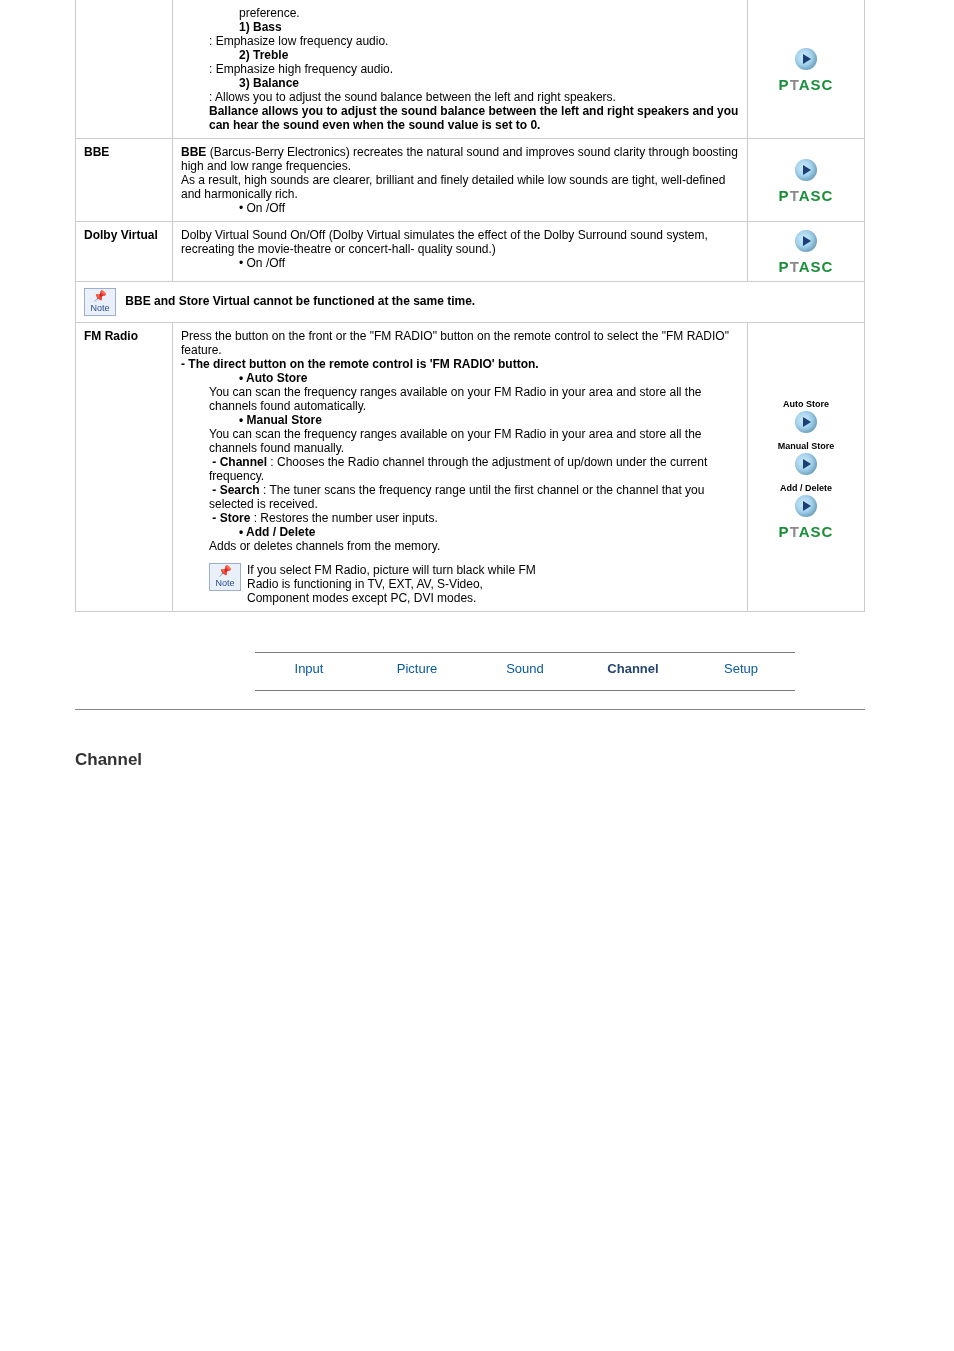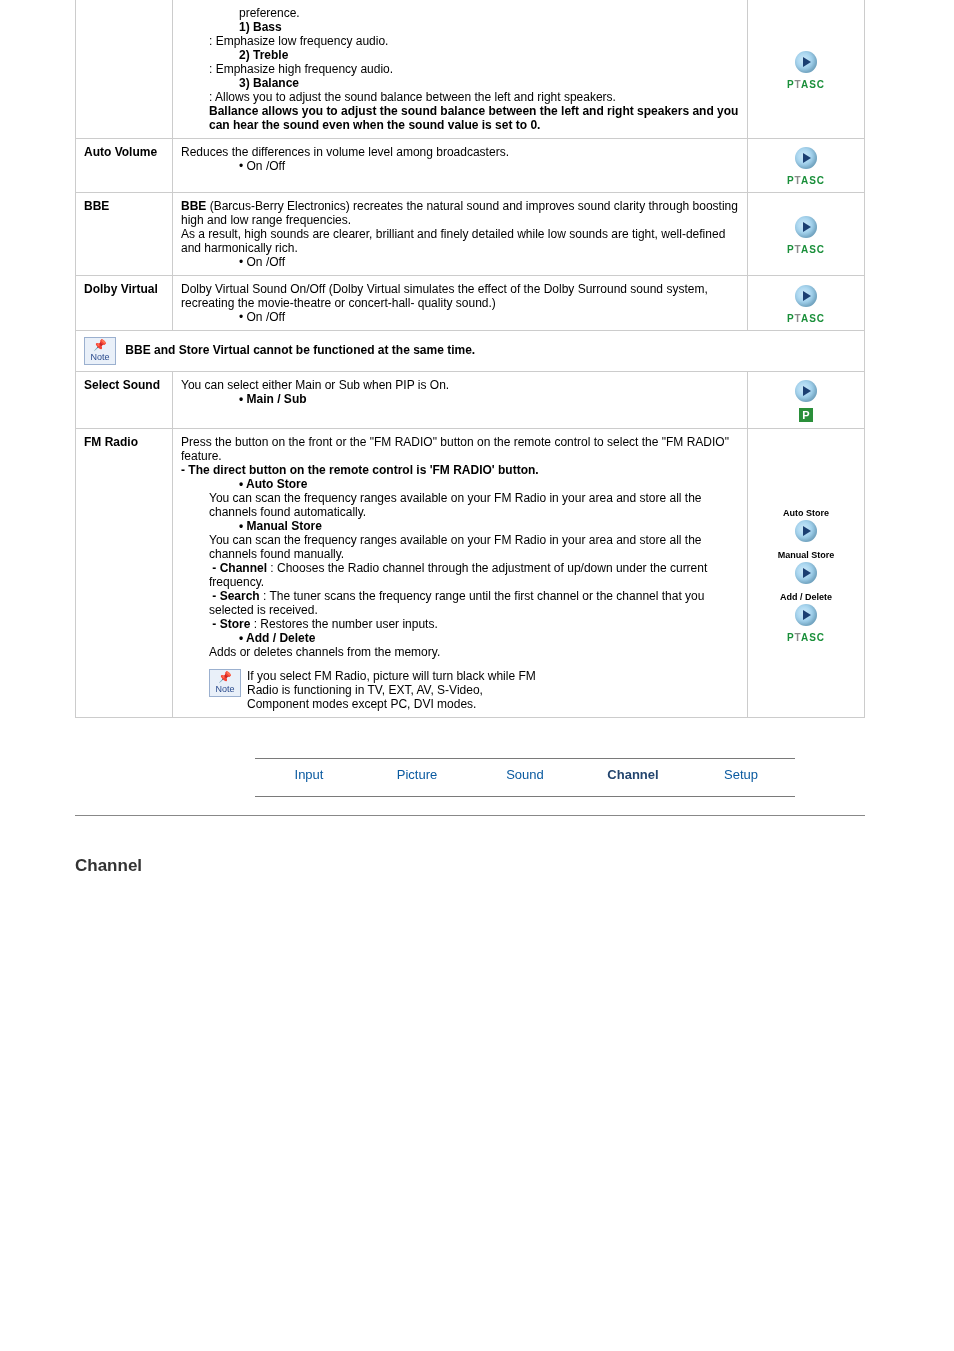--- a/index.html
+++ b/index.html
@@ -77,21 +77,21 @@
     content: "";
     position: absolute;
     left: 8px; top: 6px;
     border-style: solid;
     border-width: 5px 0 5px 8px;
     border-color: transparent transparent transparent #1b3f72;
   }
   .ptasc {
     display: inline-block;
     font-weight: bold;
-    font-size: 10px;
+    font-size: 15px;
     letter-spacing: 1px;
     margin-top: 2px;
   }
   .ptasc .a { color: #1a8f3a; }
   .ptasc .n { color: #8a8a8a; }
   .pBadge {
     display: inline-block;
     width: 14px; height: 14px;
     background: #2a8f3a;
     color: #fff;
@@ -163,31 +163,20 @@
         <div class="indent1 bold">3) Balance</div>
         <div class="indent2">: Allows you to adjust the sound balance between the left and right speakers.</div>
         <div class="indent2 bold">Ballance allows you to adjust the sound balance between the left and right speakers and you can hear the sound even when the sound value is set to 0.</div>
       </td>
       <td class="icons" style="border-top:none;">
         <span class="playIcon"></span><br>
         <span class="ptasc"><span class="a">P</span><span class="n">T</span><span class="a">A</span><span class="a">S</span><span class="a">C</span></span>
       </td>
     </tr>
 
-    <tr>
-      <td class="label">Auto Volume</td>
-      <td>
-        <span>Reduces the differences in volume level among broadcasters.</span>
-        <div class="indent1">• On /Off</div>
-      </td>
-      <td class="icons">
-        <span class="playIcon"></span><br>
-        <span class="ptasc"><span class="a">P</span><span class="n">T</span><span class="a">A</span><span class="a">S</span><span class="a">C</span></span>
-      </td>
-    </tr>
 
     <tr>
       <td class="label">BBE</td>
       <td>
         <span class="bold">BBE</span><span> (Barcus-Berry Electronics) recreates the natural sound and improves sound clarity through boosting high and low range frequencies.</span>
         <div>As a result, high sounds are clearer, brilliant and finely detailed while low sounds are tight, well-defined and harmonically rich.</div>
         <div class="indent1">• On /Off</div>
       </td>
       <td class="icons">
         <span class="playIcon"></span><br>
@@ -207,31 +196,20 @@
       </td>
     </tr>
 
     <tr class="noteRow">
       <td colspan="3">
         <span class="noteBadge"><span class="pin">📌</span><span class="txt">Note</span></span>
         <span class="bold">BBE and Store Virtual cannot be functioned at the same time.</span>
       </td>
     </tr>
 
-    <tr>
-      <td class="label">Select Sound</td>
-      <td>
-        <span>You can select either Main or Sub when PIP is On.</span>
-        <div class="indent1 bold">• Main / Sub</div>
-      </td>
-      <td class="icons">
-        <span class="playIcon"></span><br>
-        <span class="pBadge">P</span>
-      </td>
-    </tr>
 
     <tr>
       <td class="label">FM Radio</td>
       <td>
         <div>Press the button on the front or the "FM RADIO" button on the remote control to select the "FM RADIO" feature.</div>
         <div class="bold">- The direct button on the remote control is 'FM RADIO' button.</div>
         <div class="indent1 bold">• Auto Store</div>
         <div class="indent2">You can scan the frequency ranges available on your FM Radio in your area and store all the channels found automatically.</div>
         <div class="indent1 bold">• Manual Store</div>
         <div class="indent2">

